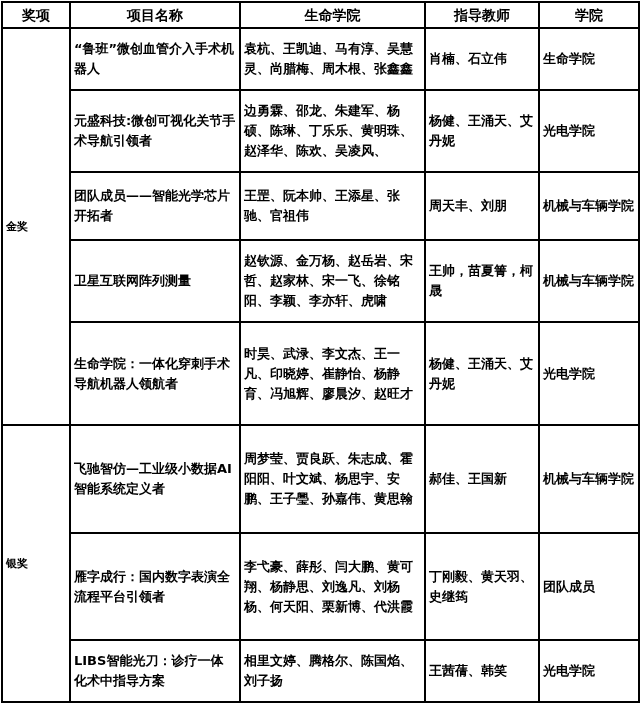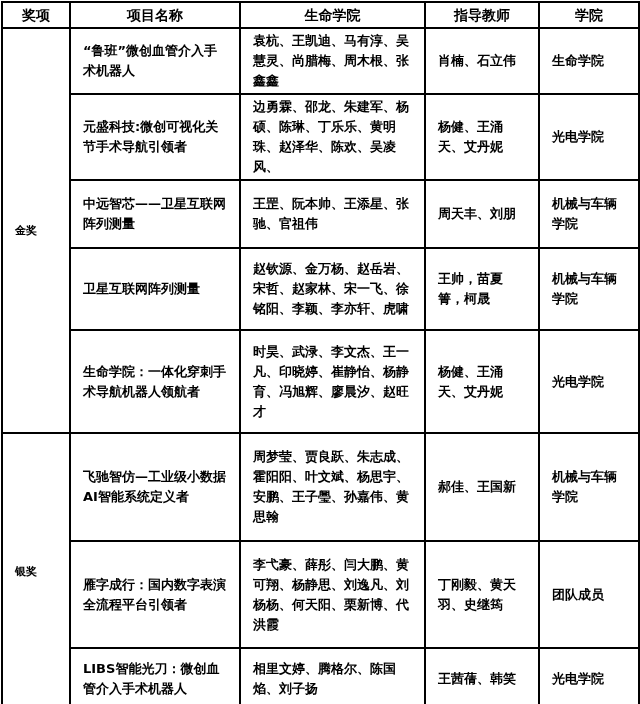--- a/index.html
+++ b/index.html
@@ -22,21 +22,21 @@
   }
   table.awards {
     border-collapse: collapse;
     table-layout: fixed;
     width: 637px;
   }
   th, td {
     border: 2px solid #000;
     font-weight: bold;
     vertical-align: middle;
-    padding: 2px 12px;
+    padding: 2px 3px;
     box-sizing: border-box;
     word-break: break-all;
     overflow: hidden;
   }
   th {
     font-size: 14px;
     height: 26px;
     line-height: 1.2;
   }
   td {
@@ -83,21 +83,21 @@
     <td class="cell advisors">肖楠、石立伟</td>
     <td class="cell college">生命学院</td>
   </tr>
         <tr class="data-row">
     <td class="cell project">元盛科技:微创可视化关节手术导航引领者</td>
     <td class="cell members">边勇霖、邵龙、朱建军、杨硕、陈琳、丁乐乐、黄明珠、赵泽华、陈欢、吴凌风、</td>
     <td class="cell advisors">杨健、王涌天、艾丹妮</td>
     <td class="cell college">光电学院</td>
   </tr>
         <tr class="data-row">
-    <td class="cell project">中远智芯——卫星互联网阵列测量</td>
+    <td class="cell project">团队成员——智能光学芯片开拓者</td>
     <td class="cell members">王罡、阮本帅、王添星、张驰、官祖伟</td>
     <td class="cell advisors">周天丰、刘朋</td>
     <td class="cell college">机械与车辆学院</td>
   </tr>
         <tr class="data-row">
     <td class="cell project">卫星互联网阵列测量</td>
     <td class="cell members">赵钦源、金万杨、赵岳岩、宋哲、赵家林、宋一飞、徐铭阳、李颖、李亦轩、虎啸</td>
     <td class="cell advisors">王帅，苗夏箐，柯晟</td>
     <td class="cell college">机械与车辆学院</td>
   </tr>
@@ -114,20 +114,20 @@
     <td class="cell advisors">郝佳、王国新</td>
     <td class="cell college">机械与车辆学院</td>
   </tr>
         <tr class="data-row">
     <td class="cell project">雁字成行：国内数字表演全流程平台引领者</td>
     <td class="cell members">李弋豪、薛彤、闫大鹏、黄可翔、杨静思、刘逸凡、刘杨杨、何天阳、栗新博、代洪霞</td>
     <td class="cell advisors">丁刚毅、黄天羽、史继筠</td>
     <td class="cell college">团队成员</td>
   </tr>
         <tr class="data-row">
-    <td class="cell project">LIBS智能光刀：微创血管介入手术机器人</td>
+    <td class="cell project">LIBS智能光刀：诊疗一体化术中指导方案</td>
     <td class="cell members">相里文婷、腾格尔、陈国焰、刘子扬</td>
     <td class="cell advisors">王茜蒨、韩笑</td>
     <td class="cell college">光电学院</td>
   </tr>
       </tbody>
   </table>
 </div>
 
 </body></html>

